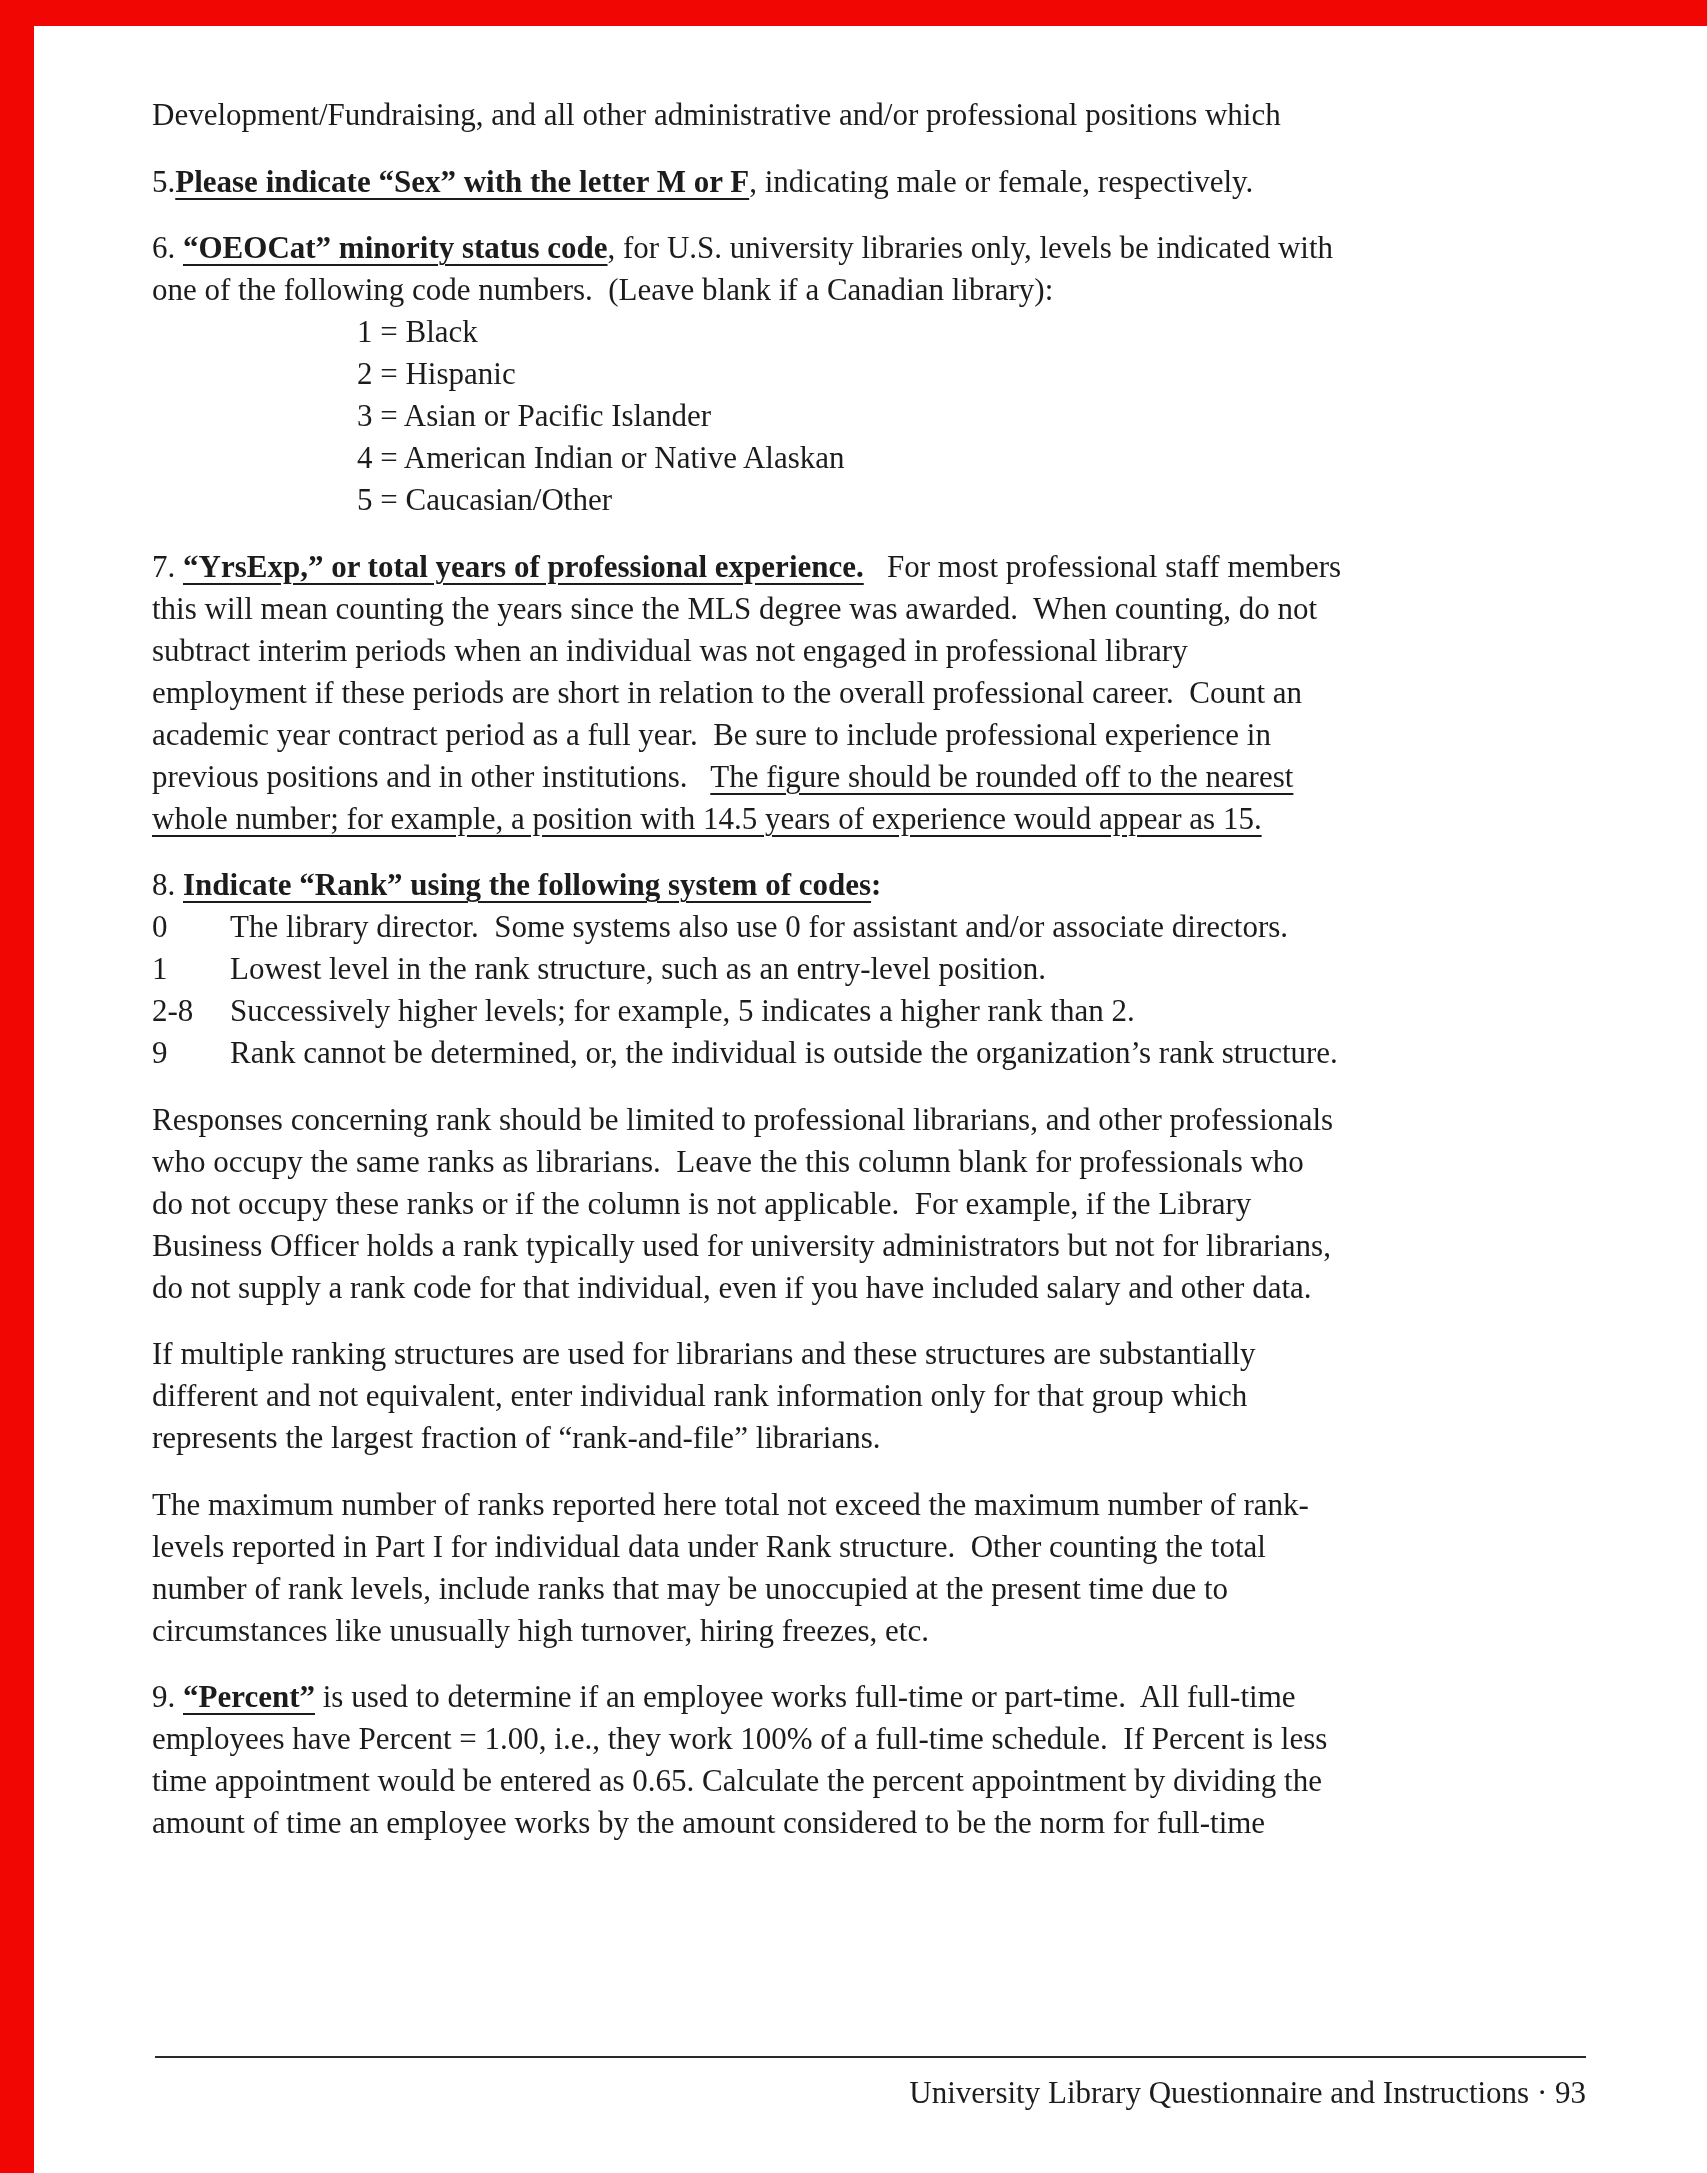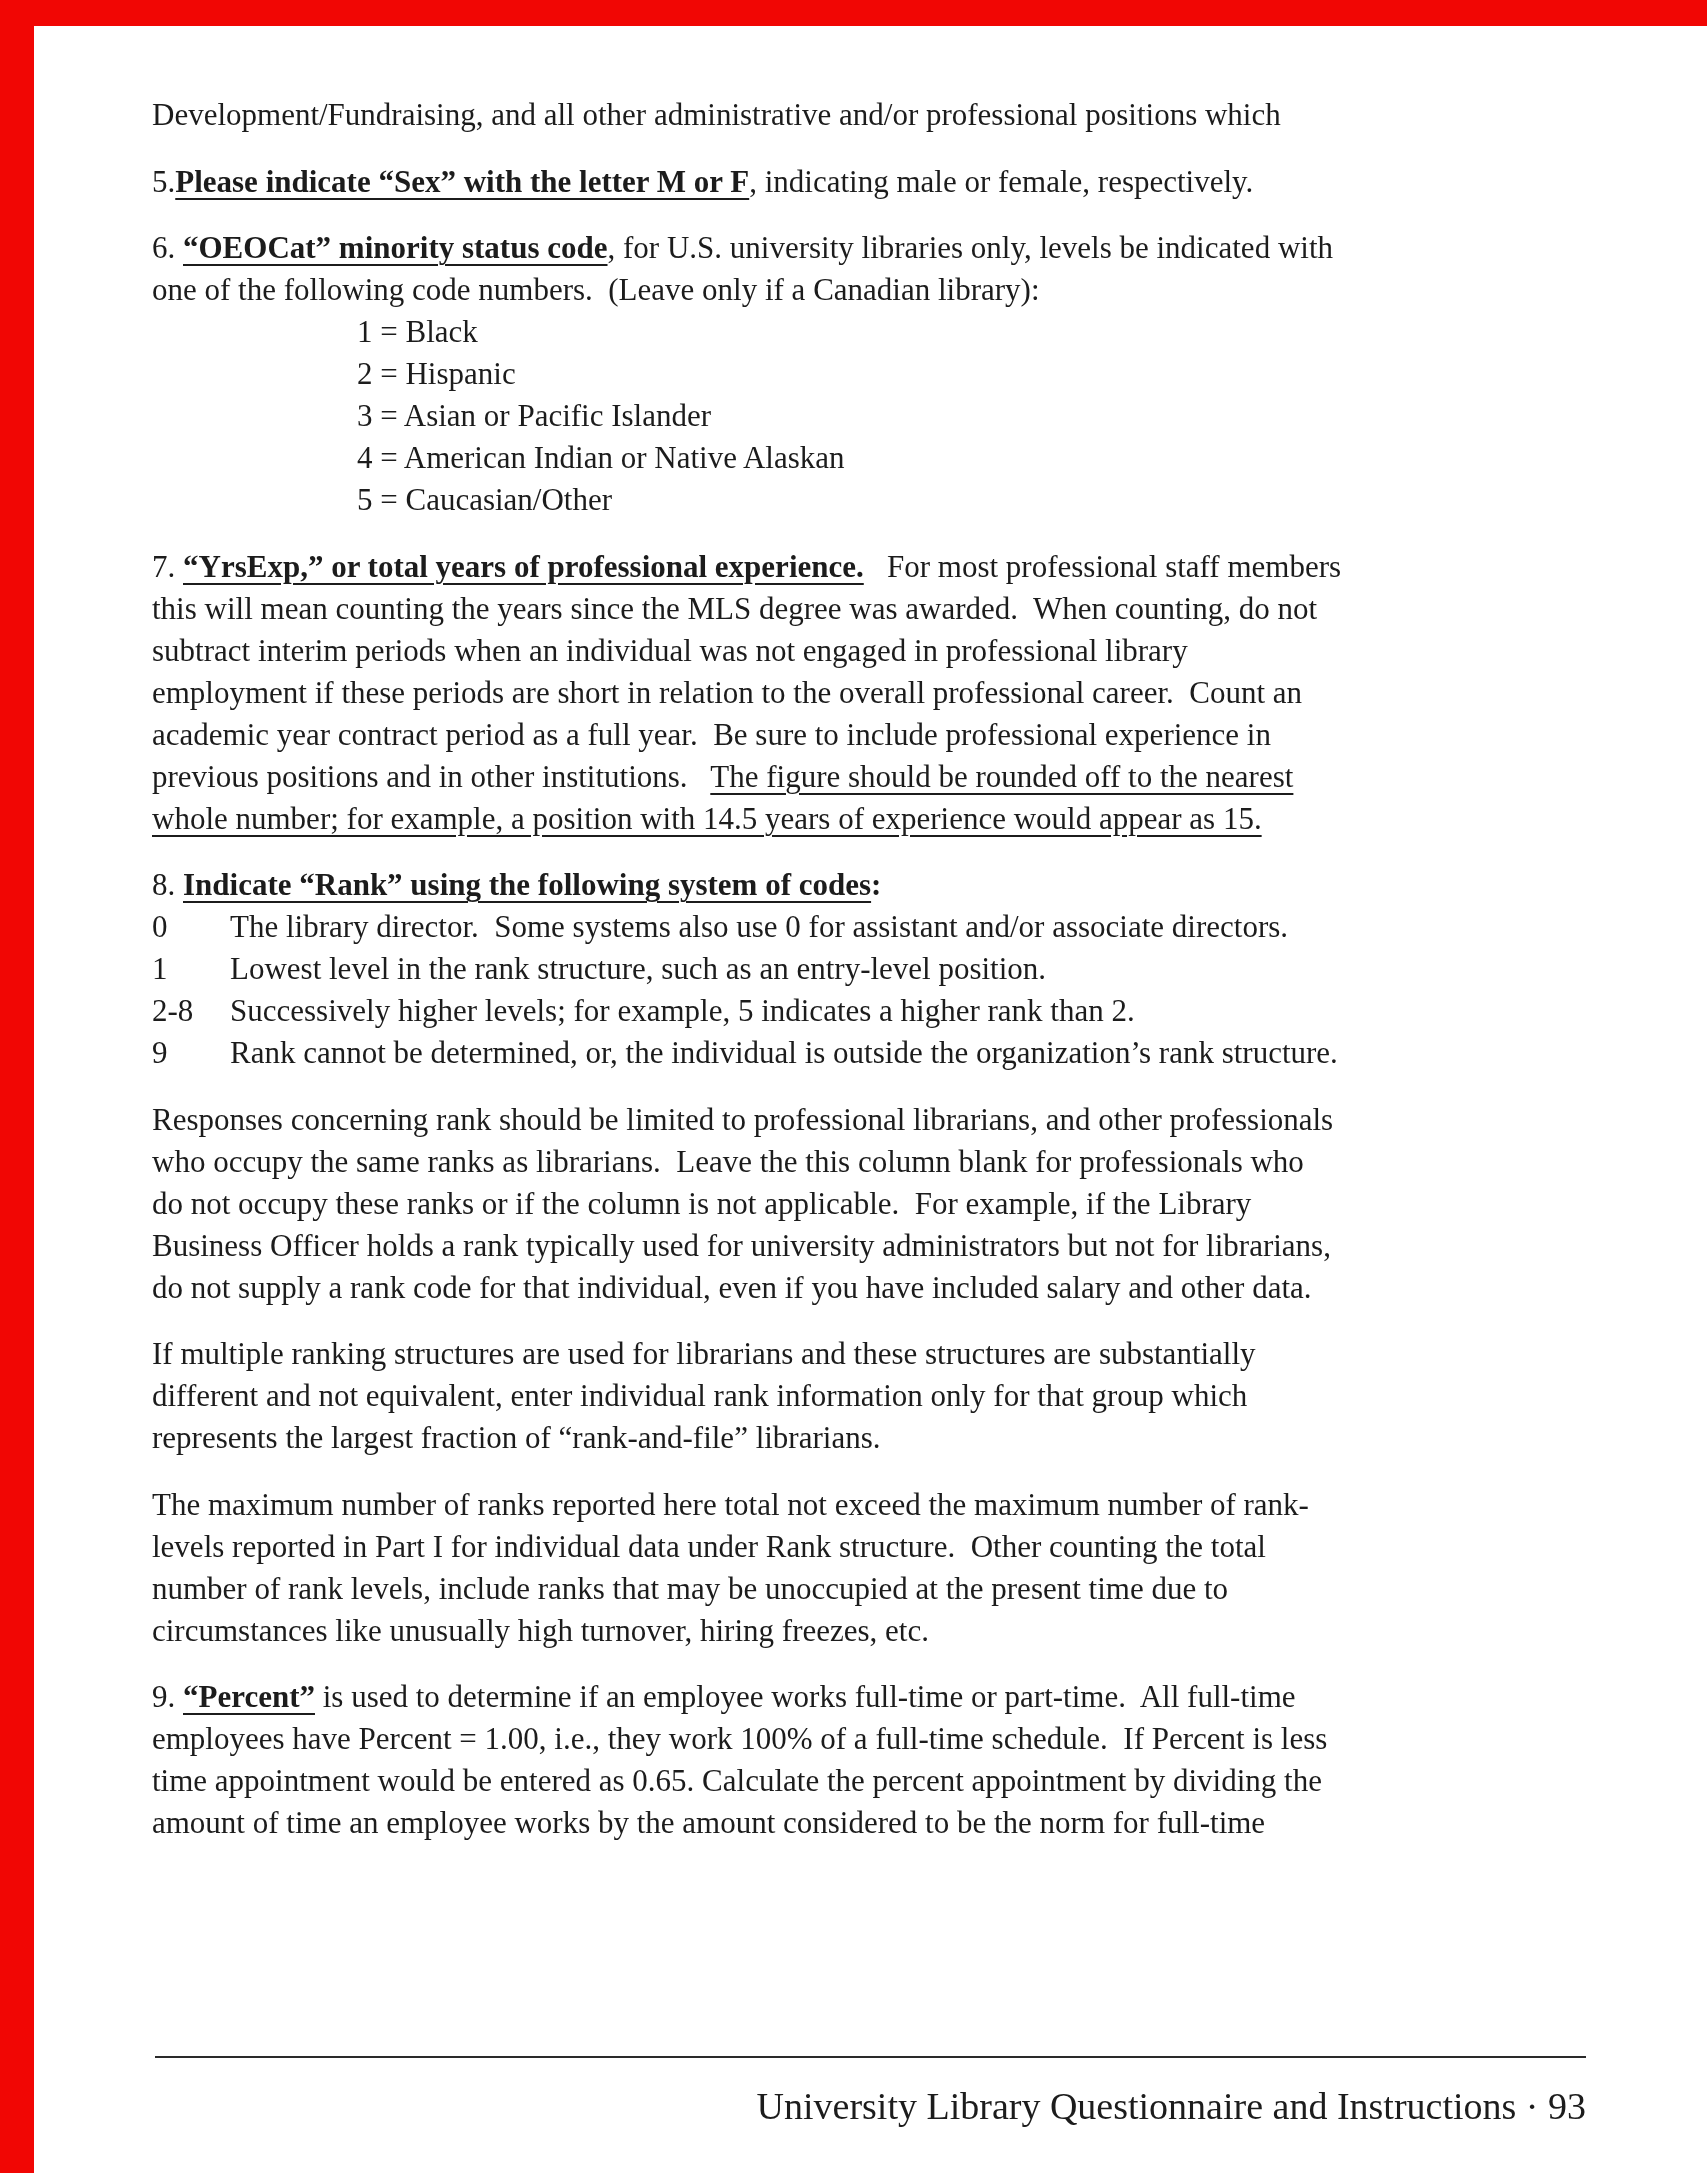--- a/index.html
+++ b/index.html
@@ -32,42 +32,42 @@
   .code{display:inline-block;width:78px;}
   .footer{
     position:absolute;
     left:155px;top:2056px;width:1431px;
   }
   .footer-rule{
     height:0;
     border-top:2.8px solid #2a2a2a;
   }
   .footer-text{
-    margin-top:28px;
+    margin-top:14px;
     text-align:right;
-    font-size:38px;line-height:41px;
+    font-size:31px;line-height:41px;
     white-space:pre;
   }
 </style>
 </head>
 <body>
 
 <div class="red-bar-top"></div>
 <div class="red-bar-left"></div>
 
 <div class="doc-body">
     <div class="block">
       <div class="line"><span>Development/Fundraising, and all other administrative and/or professional positions which</span></div>
     </div>
     <div class="block">
       <div class="line"><span>5.</span><span class="b u">Please indicate “Sex” with the letter M or F</span><span>, indicating male or female, respectively.</span></div>
     </div>
     <div class="block">
       <div class="line"><span>6. </span><span class="b u">“OEOCat” minority status code</span><span>, for U.S. university libraries only, levels be indicated with</span></div>
-      <div class="line"><span>one of the following code numbers.  (Leave only if a Canadian library):</span></div>
+      <div class="line"><span>one of the following code numbers.  (Leave blank if a Canadian library):</span></div>
       <div class="line indent"><span>1 = Black</span></div>
       <div class="line indent"><span>2 = Hispanic</span></div>
       <div class="line indent"><span>3 = Asian or Pacific Islander</span></div>
       <div class="line indent"><span>4 = American Indian or Native Alaskan</span></div>
       <div class="line indent"><span>5 = Caucasian/Other</span></div>
     </div>
     <div class="block">
       <div class="line"><span>7. </span><span class="b u">“YrsExp,” or total years of professional experience.</span><span>   For most professional staff members</span></div>
       <div class="line"><span>this will mean counting the years since the MLS degree was awarded.  When counting, do not</span></div>
       <div class="line"><span>subtract interim periods when an individual was not engaged in professional library</span></div>

